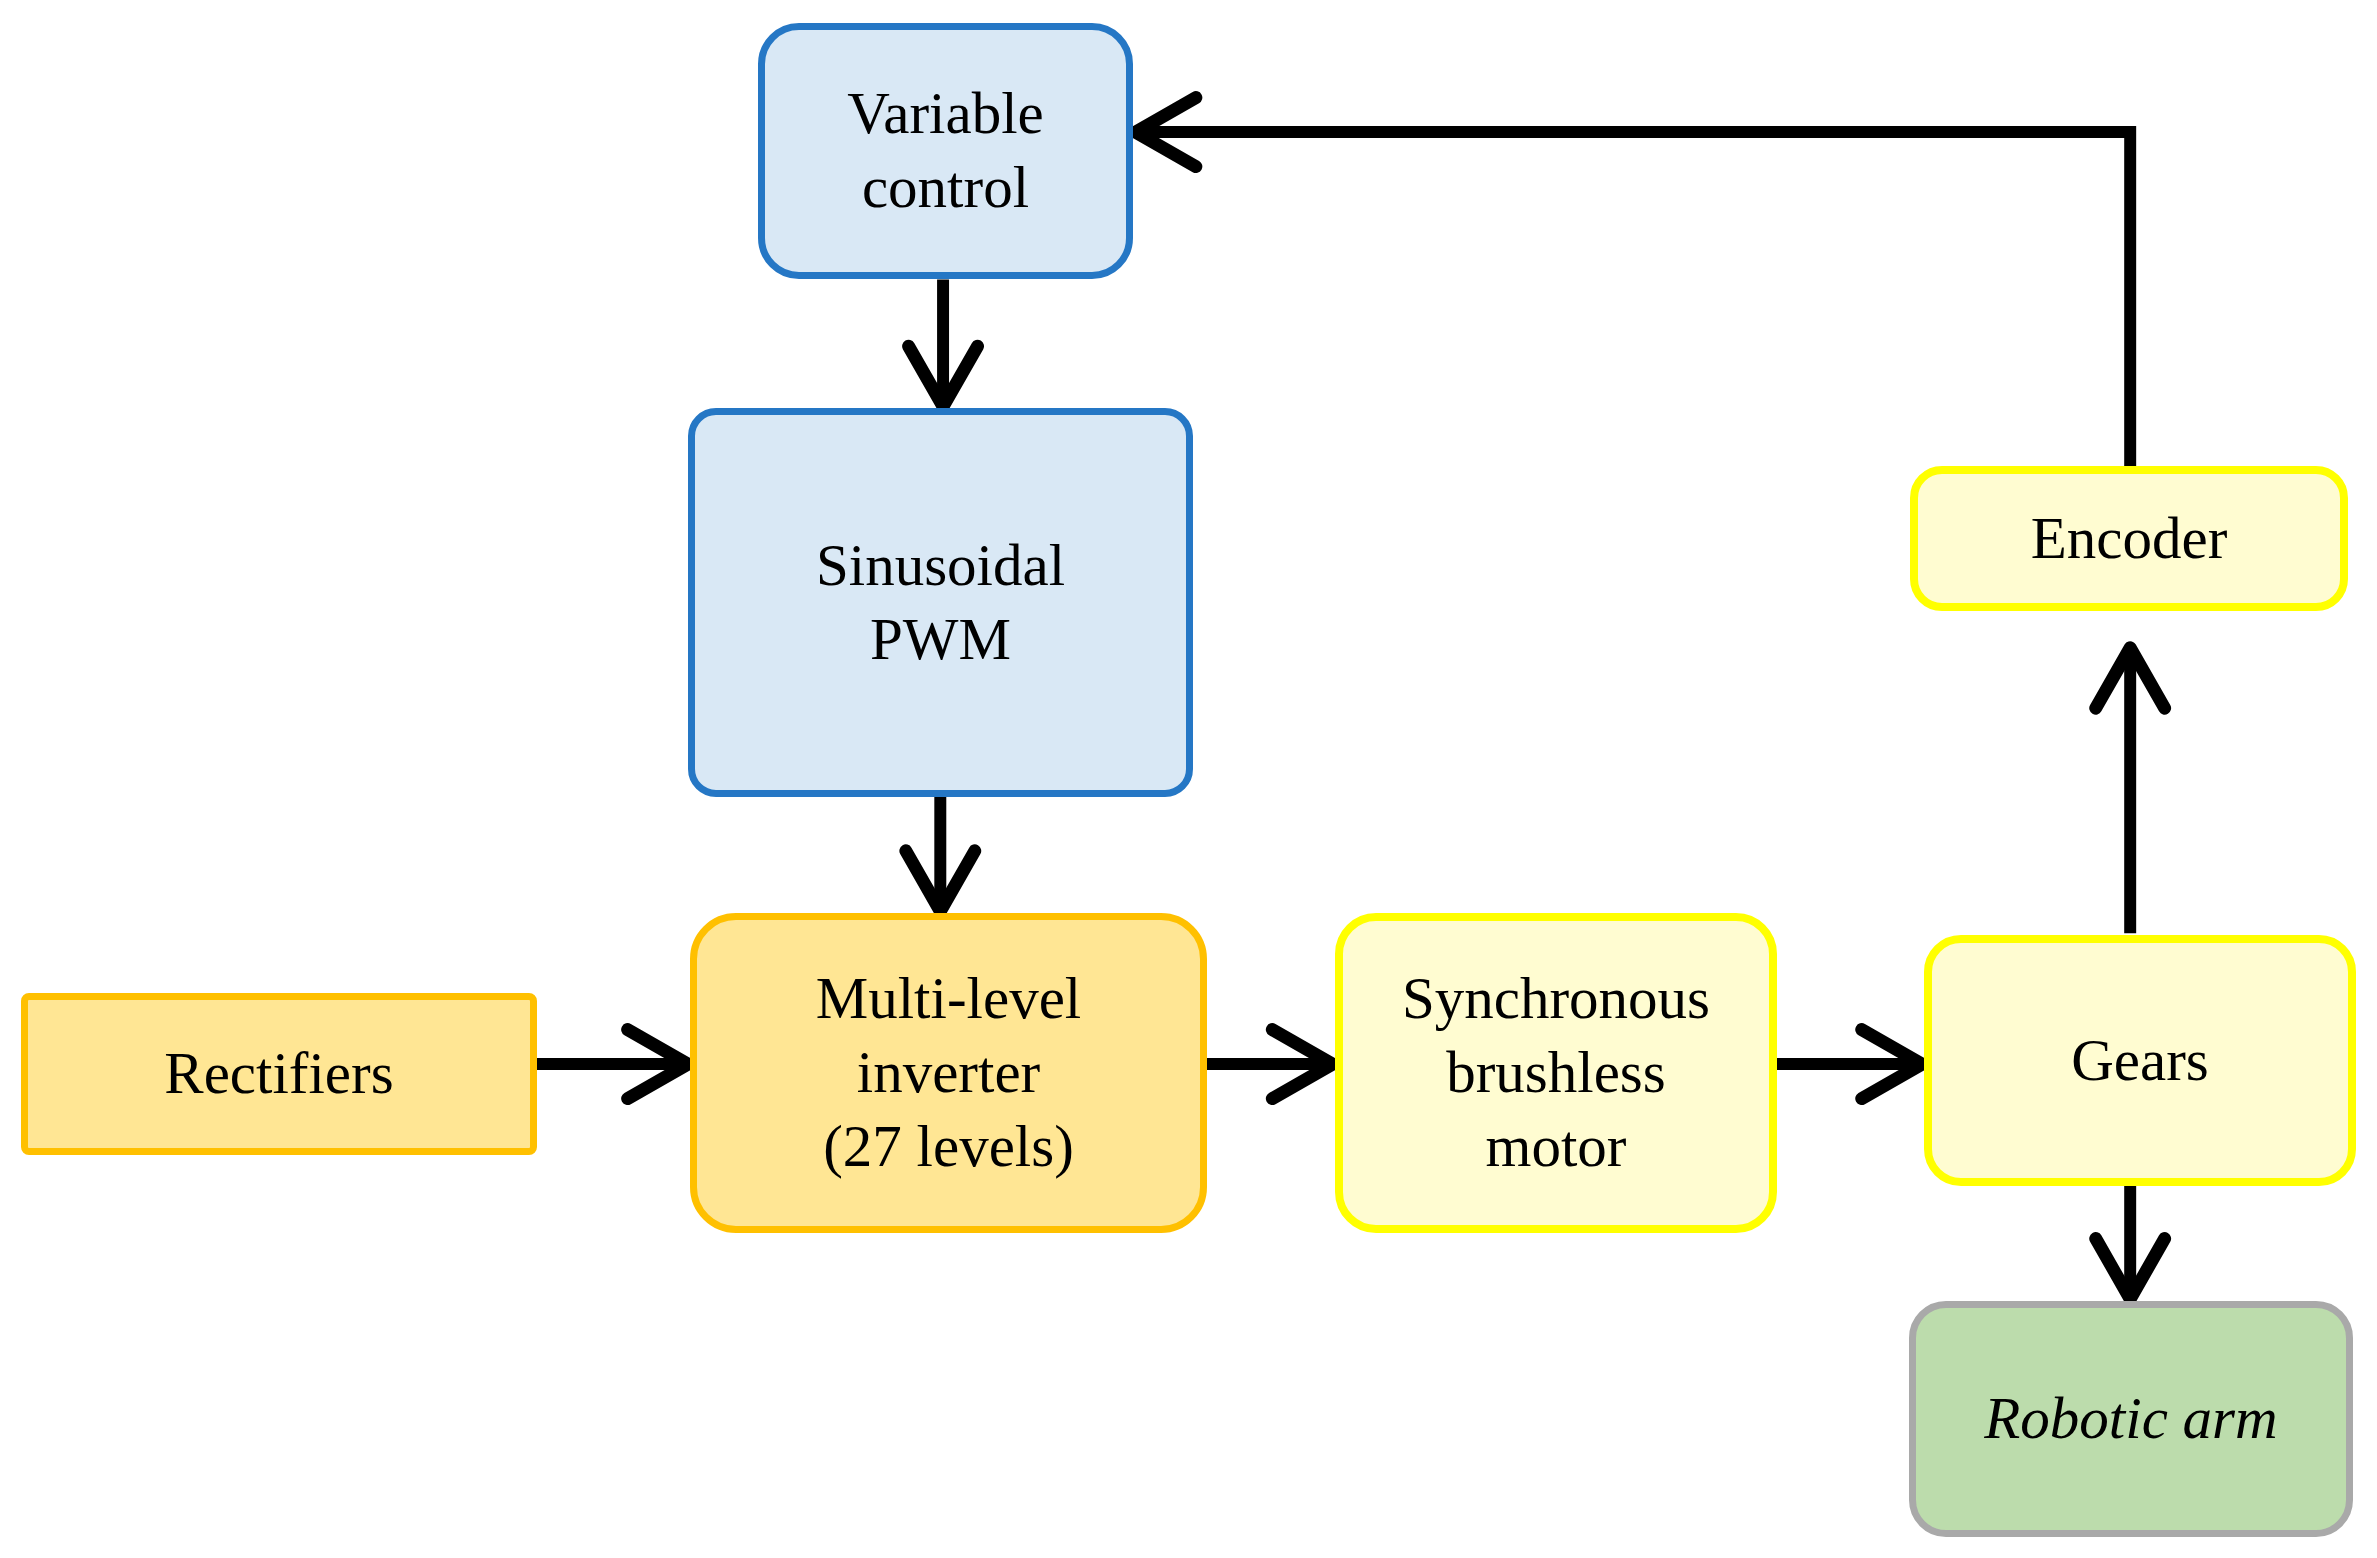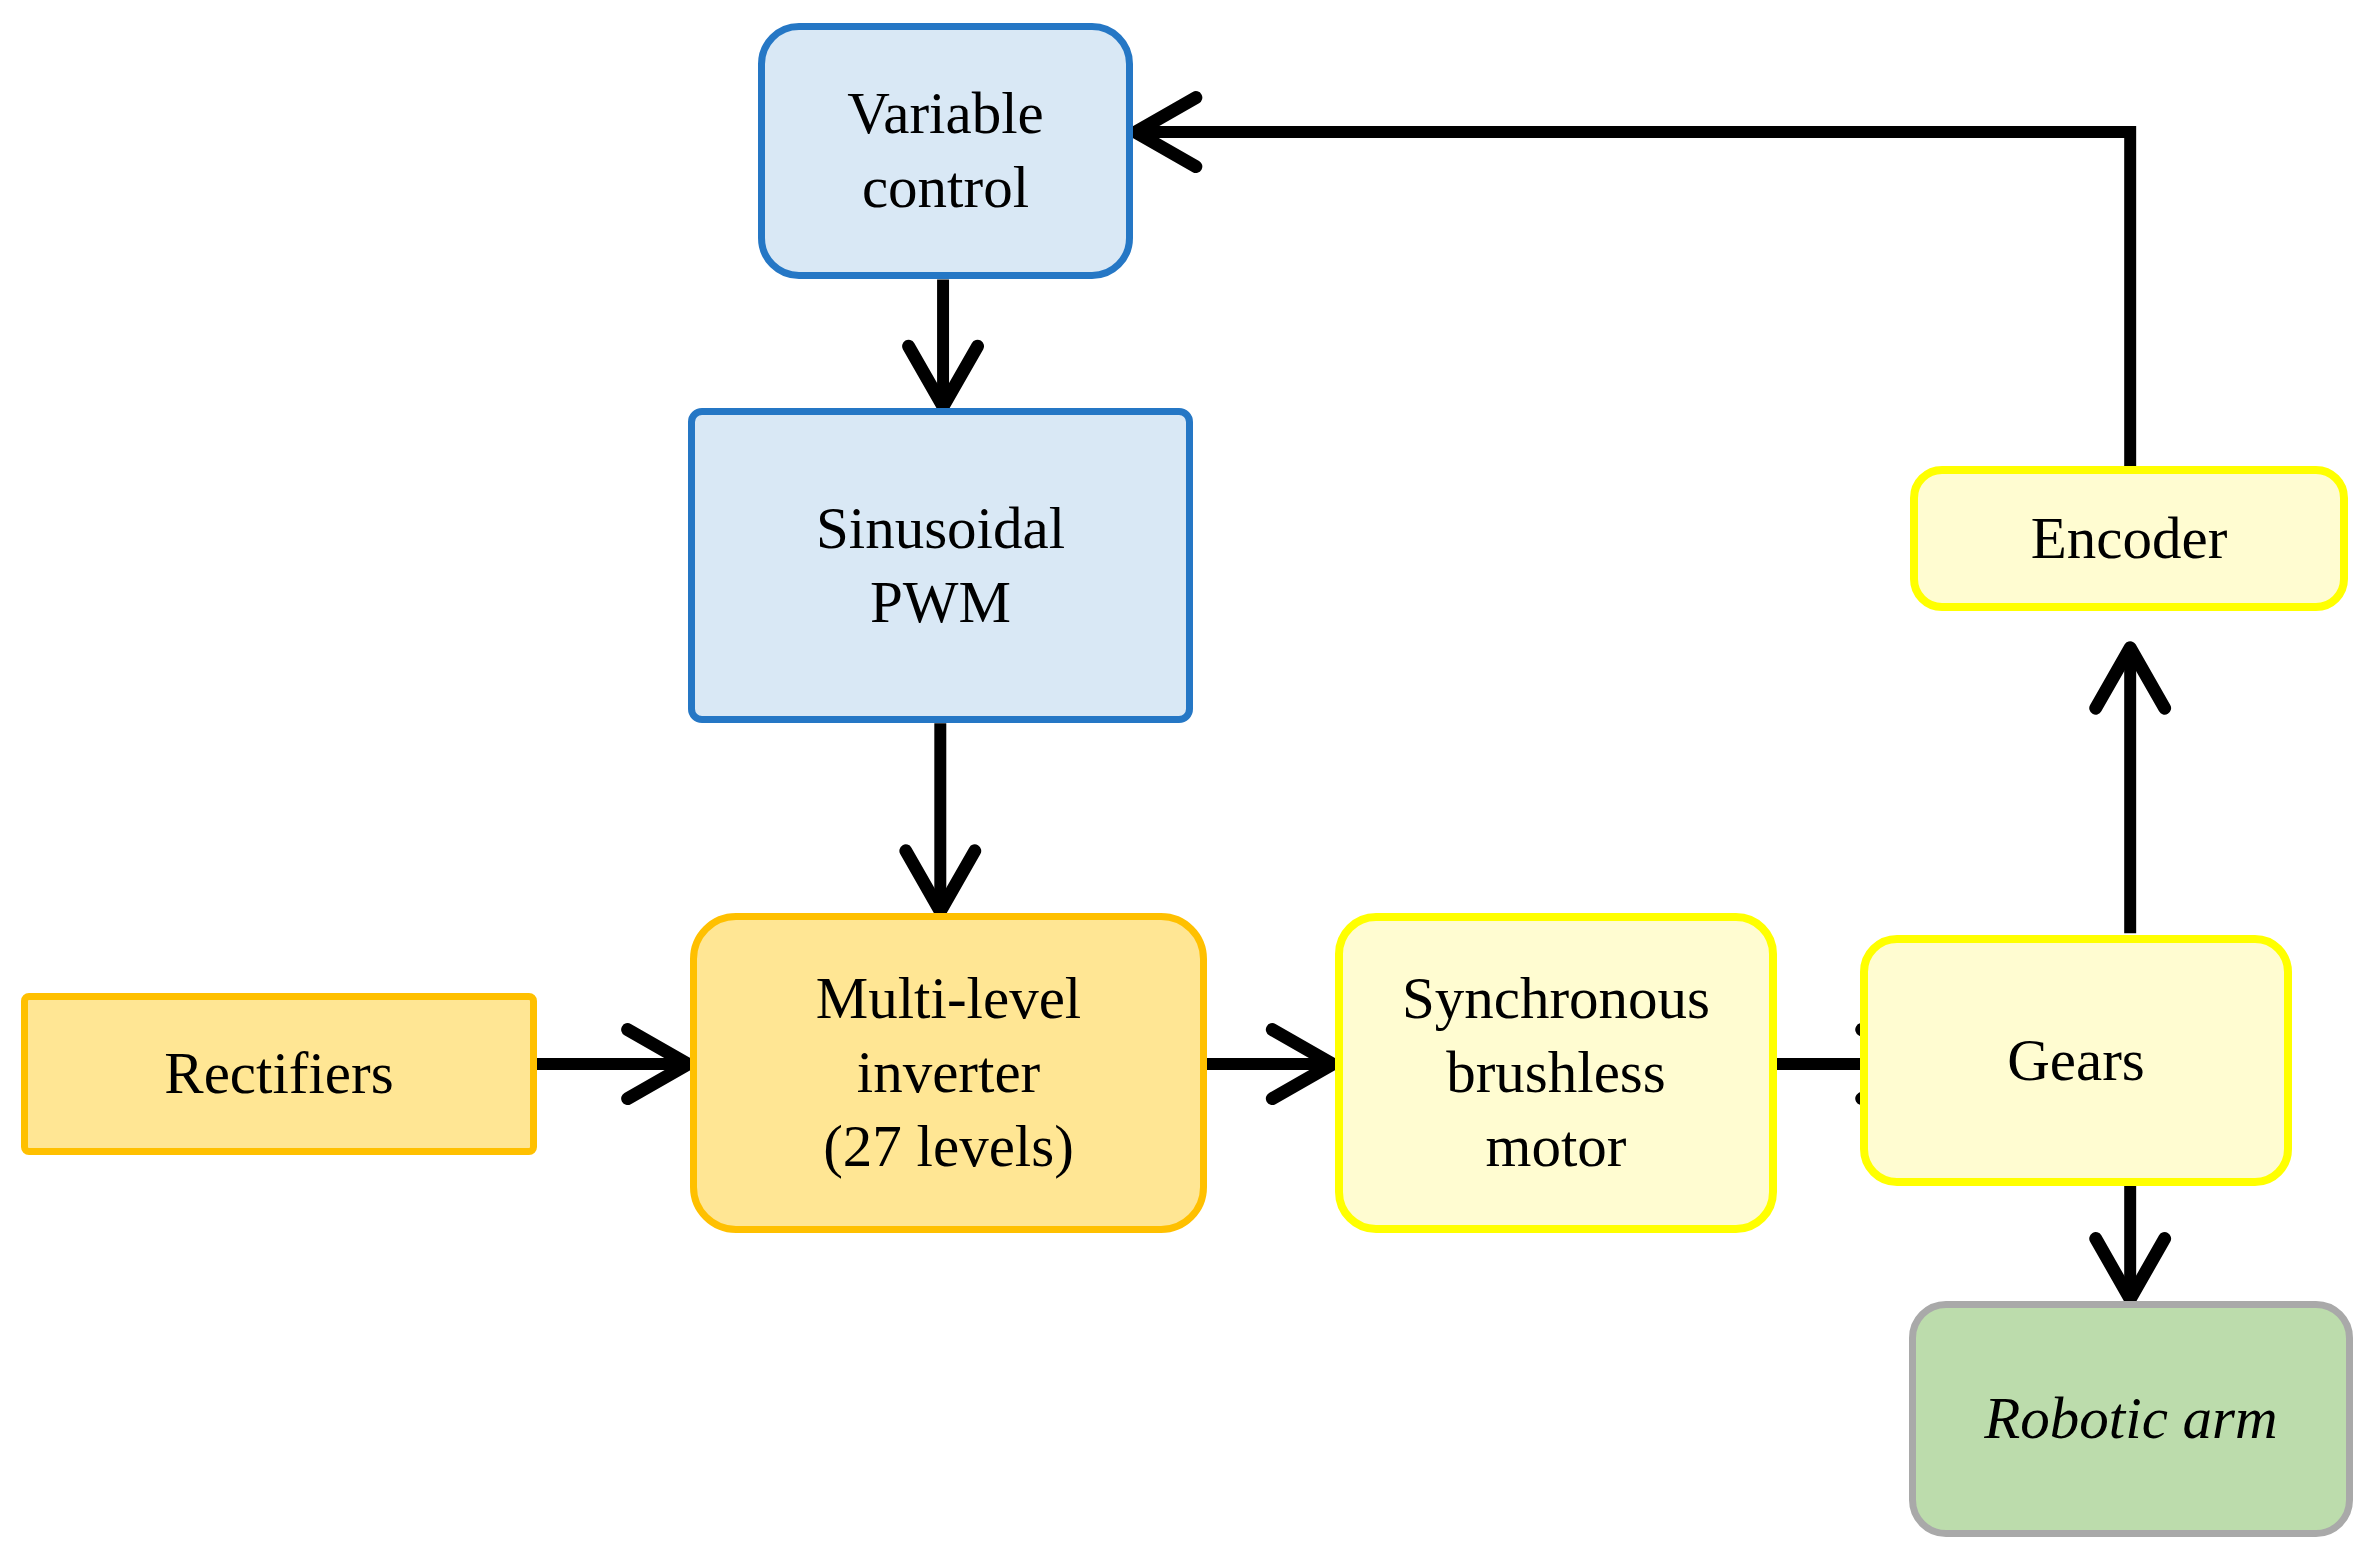--- a/index.html
+++ b/index.html
@@ -9,25 +9,25 @@
   .connectors{position:absolute;left:0;top:0;width:2377px;height:1559px;}
   .node{position:absolute;display:flex;align-items:center;justify-content:center;
         text-align:center;box-sizing:border-box;color:#000;}
   .node .lbl{white-space:pre-line;font-size:59px;line-height:1.25;}
   .blue  {background:#D9E8F5;border:7.4px solid #2577C5;}
   .orange{background:#FFE694;border:7.4px solid #FFC000;}
   .yellow{background:#FFFCD1;border:8.3px solid #FFFF00;}
   .green {background:#BCDCAC;border:7.4px solid #A9A9A9;}
 
   #n-variable-control {left:758px;  top:23px;   width:375px; height:256px; border-radius:41px;text-align:center;}
-  #n-sinusoidal-pwm   {left:688px;  top:408px;  width:505px; height:315px; border-radius:14px;}
+  #n-sinusoidal-pwm   {left:688px;  top:408px;  width:505px; height:389px; border-radius:28px;}
   #n-rectifiers       {left:21px;   top:993px; width:516px; height:162px; border-radius:8px;}
   #n-inverter         {left:690px;  top:913px;  width:517px; height:320px; border-radius:46px;}
   #n-motor            {left:1335px; top:913px;  width:442px; height:320px; border-radius:41px;}
-  #n-gears            {left:1860px; top:935px; width:432px; height:251px; border-radius:37px;}
+  #n-gears            {left:1924px; top:935px; width:432px; height:251px; border-radius:37px;}
   #n-encoder          {left:1910px; top:466px;  width:438px; height:145px; border-radius:32px;}
   #n-robotic-arm      {left:1909px; top:1301px; width:444px; height:236px; border-radius:37px;font-style:italic;}
 
   .edge{stroke:#000;stroke-width:13;fill:none;}
 </style>
 </head>
 <body>
 
 <div class="canvas">
 

